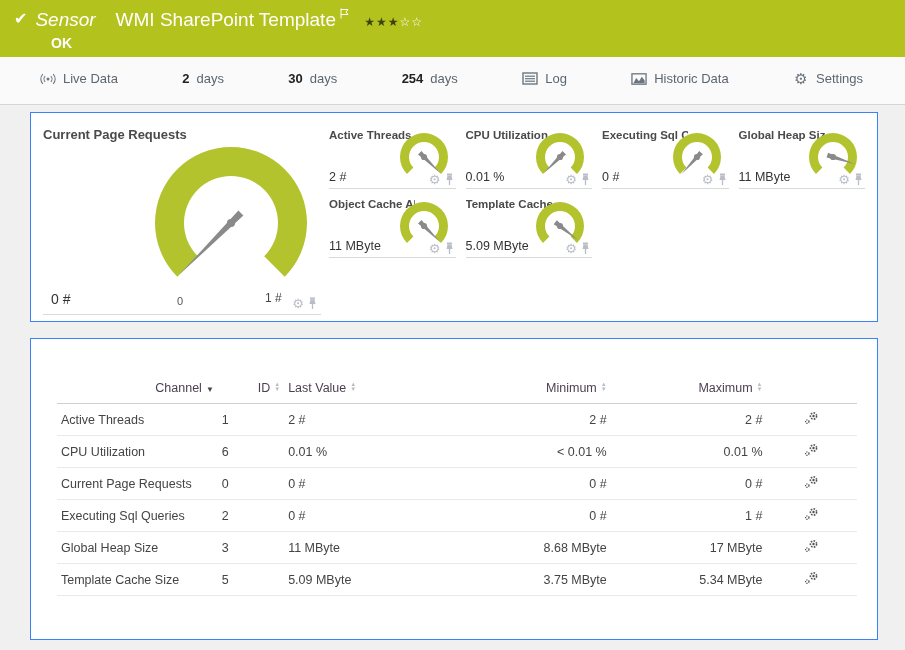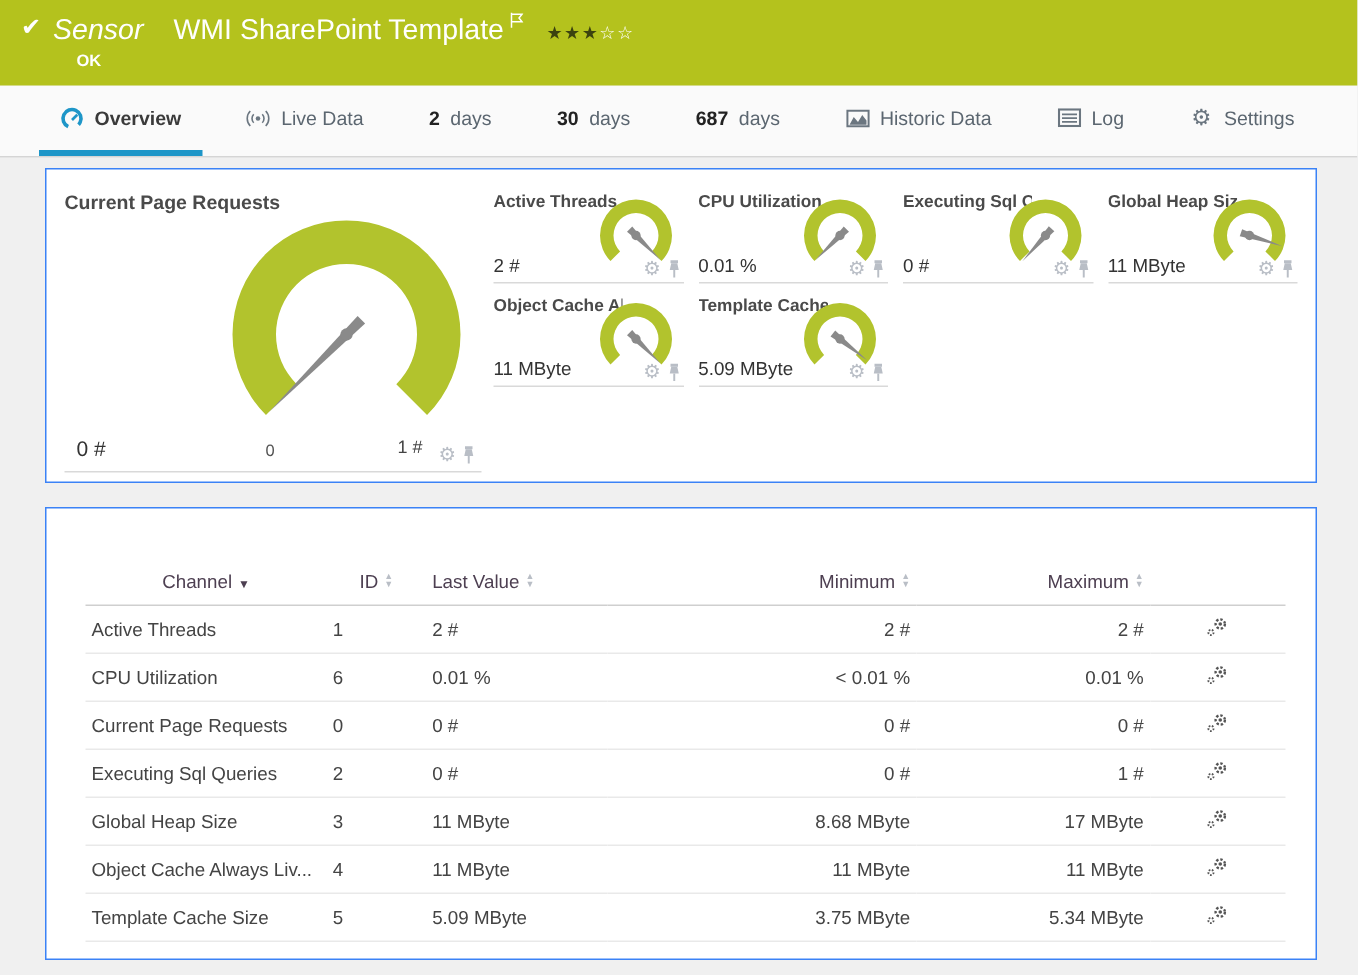--- a/index.html
+++ b/index.html
@@ -9,21 +9,21 @@
   
   .hdr { height:57px; background:#b4c21d; padding:8px 14px 0 14px; position:relative; }
   .hdr-line { display:flex; align-items:flex-start; gap:8px; color:#fff; }
   .hdr-check { font-size:16px; font-weight:bold; line-height:22px; }
   .hdr-title { font-size:19px; line-height:22px; }
   .hdr-title .kind { font-style:italic; margin-right:20px; }
   .hdr-flag { margin-left:4px; vertical-align:super; display:inline-block; }
   .hdr-stars { font-size:12px; letter-spacing:1px; line-height:20px; margin-left:10px; }
   .hdr-stars .on { color:#3c430f; }
   .hdr-stars .off { color:#ffffff; }
-  .hdr-status { color:#fff; font-size:11px; font-weight:bold; margin:3px 0 0 37px; }
+  .hdr-status { color:#fff; font-size:14px; font-weight:bold; margin:3px 0 0 37px; }
 
   
   .tabs { height:48px; background:#fafafa; border-bottom:1px solid #d5d5d5; display:flex; align-items:stretch; justify-content:space-between; padding:0 28px 0 26px; }
   .tab { display:flex; align-items:center; gap:7px; padding:0 14px; font-size:13px; color:#5b6670; cursor:pointer; border-bottom:4px solid transparent; }
   .tab b { color:#222; font-weight:bold; }
   .tab .ticon { display:inline-flex; width:16px; height:16px; align-items:center; justify-content:center; }
   .tab .uni { font-size:15px; color:#6b7680; line-height:16px; }
   .tab.active { border-bottom-color:#1e96c8; color:#3a3a3a; font-weight:bold; }
 
   
@@ -46,21 +46,21 @@
   .sg-label { font-size:11.5px; font-weight:bold; color:#4a4a4a; padding-top:2px; max-width:86px; white-space:nowrap; overflow:hidden; }
   .sg-svg { position:absolute; right:4px; top:4px; }
   .sg-value { position:absolute; left:0; bottom:4px; font-size:12.5px; color:#333; }
   .sg-icons { position:absolute; right:2px; bottom:0px; }
 
   .gicons { display:inline-flex; gap:4px; align-items:center; cursor:pointer; }
   .gicons .uni { color:#b9bec6; font-size:13px; line-height:13px; }
 
   
   table { border-collapse:collapse; width:800px; font-size:12.5px; }
-  th { font-weight:normal; color:#4d3f51; text-align:center; padding:6px 4px 8px 4px; border-bottom:1px solid #cfcfcf; cursor:pointer; white-space:nowrap; }
+  th { font-weight:normal; color:#4d3f51; text-align:right; padding:6px 4px 8px 4px; border-bottom:1px solid #cfcfcf; cursor:pointer; white-space:nowrap; }
   td { color:#444; padding:7px 4px; border-bottom:1px solid #e9e9e9; white-space:nowrap; }
   .c-channel { width:160px; }
   .c-id { width:66px; }
   .c-last { width:120px; text-align:left;margin-top:24px; }
   .c-min { width:205px; text-align:right; }
   .c-max { width:155px; text-align:right; }
   .c-set { width:90px; text-align:center; }
   .sort { display:inline-block; vertical-align:1px; margin-left:4px; }
   .sort i { display:block; font-style:normal; font-size:6px; line-height:5px; color:#b9bec6; }
   .sort-active { color:#4d3f51; font-size:8px; margin-left:4px; }
@@ -78,69 +78,60 @@
       <span class="kind">Sensor</span><span>WMI SharePoint Template</span><span class="hdr-flag"><svg width="9" height="11" viewBox="0 0 9 11">
             <path d="M1 0.5 V10.5 M1 1.5 H8 L6 4 L8 6.5 H1" fill="none" stroke="#ffffff" stroke-width="1"></path>
           </svg></span>
       <span class="hdr-stars"><span class="on">★★★</span><span class="off">☆☆</span></span>
     </span>
   </div>
   <div class="hdr-status">OK</div>
 </div>
 
 <nav class="tabs" id="tabs">
-    <div class="tab active">
-      <span class="ticon">
-        <svg width="16" height="16" viewBox="0 0 16 16">
-          <circle cx="8" cy="8" r="6" fill="none" stroke="#1e96c8" stroke-width="2.4" stroke-dasharray="30 8" transform="rotate(115 8 8)"></circle>
-          <line x1="8" y1="9" x2="11.5" y2="5.5" stroke="#1e96c8" stroke-width="1.8"></line>
-        </svg>
-      </span>
-      <span>Overview</span>
-    </div>
     <div class="tab">
       <span class="ticon">
         <svg width="18" height="14" viewBox="0 0 18 14">
           <circle cx="9" cy="7" r="1.7" fill="#6b7680"></circle>
           <path d="M5.8 3.8 a4.6 4.6 0 0 0 0 6.4 M12.2 3.8 a4.6 4.6 0 0 1 0 6.4 M3.2 1.4 a8 8 0 0 0 0 11.2 M14.8 1.4 a8 8 0 0 1 0 11.2" fill="none" stroke="#6b7680" stroke-width="1.2"></path>
         </svg>
       </span>
       <span>Live Data</span>
     </div>
     <div class="tab">
       <b>2</b>
       <span>days</span>
     </div>
     <div class="tab">
       <b>30</b>
       <span>days</span>
     </div>
     <div class="tab">
-      <b>687</b>
+      <b>254</b>
       <span>days</span>
-    </div>
-    <div class="tab">
-      <span class="ticon">
-        <svg width="17" height="14" viewBox="0 0 17 14">
-          <rect x="1" y="1.5" width="15" height="11" fill="none" stroke="#6b7680" stroke-width="1.4"></rect>
-          <path d="M2.5 11.5 L5.5 6 L8.5 9.5 L11.5 4.5 L14.5 8.5 V11.5 Z" fill="#6b7680"></path>
-        </svg>
-      </span>
-      <span>Historic Data</span>
     </div>
     <div class="tab">
       <span class="ticon">
         <svg width="16" height="13" viewBox="0 0 16 13">
           <rect x="1" y="1" width="14" height="11" fill="none" stroke="#6b7680" stroke-width="1.4"></rect>
           <line x1="3" y1="4.2" x2="13" y2="4.2" stroke="#6b7680" stroke-width="1.2"></line>
           <line x1="3" y1="6.7" x2="13" y2="6.7" stroke="#6b7680" stroke-width="1.2"></line>
           <line x1="3" y1="9.2" x2="13" y2="9.2" stroke="#6b7680" stroke-width="1.2"></line>
         </svg>
       </span>
       <span>Log</span>
+    </div>
+    <div class="tab">
+      <span class="ticon">
+        <svg width="17" height="14" viewBox="0 0 17 14">
+          <rect x="1" y="1.5" width="15" height="11" fill="none" stroke="#6b7680" stroke-width="1.4"></rect>
+          <path d="M2.5 11.5 L5.5 6 L8.5 9.5 L11.5 4.5 L14.5 8.5 V11.5 Z" fill="#6b7680"></path>
+        </svg>
+      </span>
+      <span>Historic Data</span>
     </div>
     <div class="tab">
       <span class="ticon">
         <span class="uni">⚙</span>
       </span>
       <span>Settings</span>
     </div>
   </nav>
 
 <section class="card gauges">
@@ -364,32 +355,20 @@
           <td class="c-last">11 MByte</td>
           <td class="c-min">8.68 MByte</td>
           <td class="c-max">17 MByte</td>
           <td class="c-set"><span class="rowset"><svg width="15" height="14" viewBox="0 0 15 14">
                 <circle cx="9.5" cy="5" r="3.1" fill="none" stroke="#555" stroke-width="1.6" stroke-dasharray="1.6 1.25"></circle>
                 <circle cx="9.5" cy="5" r="1.2" fill="#555"></circle>
                 <circle cx="3.3" cy="10.6" r="1.7" fill="none" stroke="#555" stroke-width="1.3" stroke-dasharray="1.1 1"></circle>
               </svg></span></td>
         </tr>
         <tr>
-          <td class="c-channel">Object Cache Always Liv...</td>
-          <td class="c-id">4</td>
-          <td class="c-last">11 MByte</td>
-          <td class="c-min">11 MByte</td>
-          <td class="c-max">11 MByte</td>
-          <td class="c-set"><span class="rowset"><svg width="15" height="14" viewBox="0 0 15 14">
-                <circle cx="9.5" cy="5" r="3.1" fill="none" stroke="#555" stroke-width="1.6" stroke-dasharray="1.6 1.25"></circle>
-                <circle cx="9.5" cy="5" r="1.2" fill="#555"></circle>
-                <circle cx="3.3" cy="10.6" r="1.7" fill="none" stroke="#555" stroke-width="1.3" stroke-dasharray="1.1 1"></circle>
-              </svg></span></td>
-        </tr>
-        <tr>
           <td class="c-channel">Template Cache Size</td>
           <td class="c-id">5</td>
           <td class="c-last">5.09 MByte</td>
           <td class="c-min">3.75 MByte</td>
           <td class="c-max">5.34 MByte</td>
           <td class="c-set"><span class="rowset"><svg width="15" height="14" viewBox="0 0 15 14">
                 <circle cx="9.5" cy="5" r="3.1" fill="none" stroke="#555" stroke-width="1.6" stroke-dasharray="1.6 1.25"></circle>
                 <circle cx="9.5" cy="5" r="1.2" fill="#555"></circle>
                 <circle cx="3.3" cy="10.6" r="1.7" fill="none" stroke="#555" stroke-width="1.3" stroke-dasharray="1.1 1"></circle>
               </svg></span></td>

